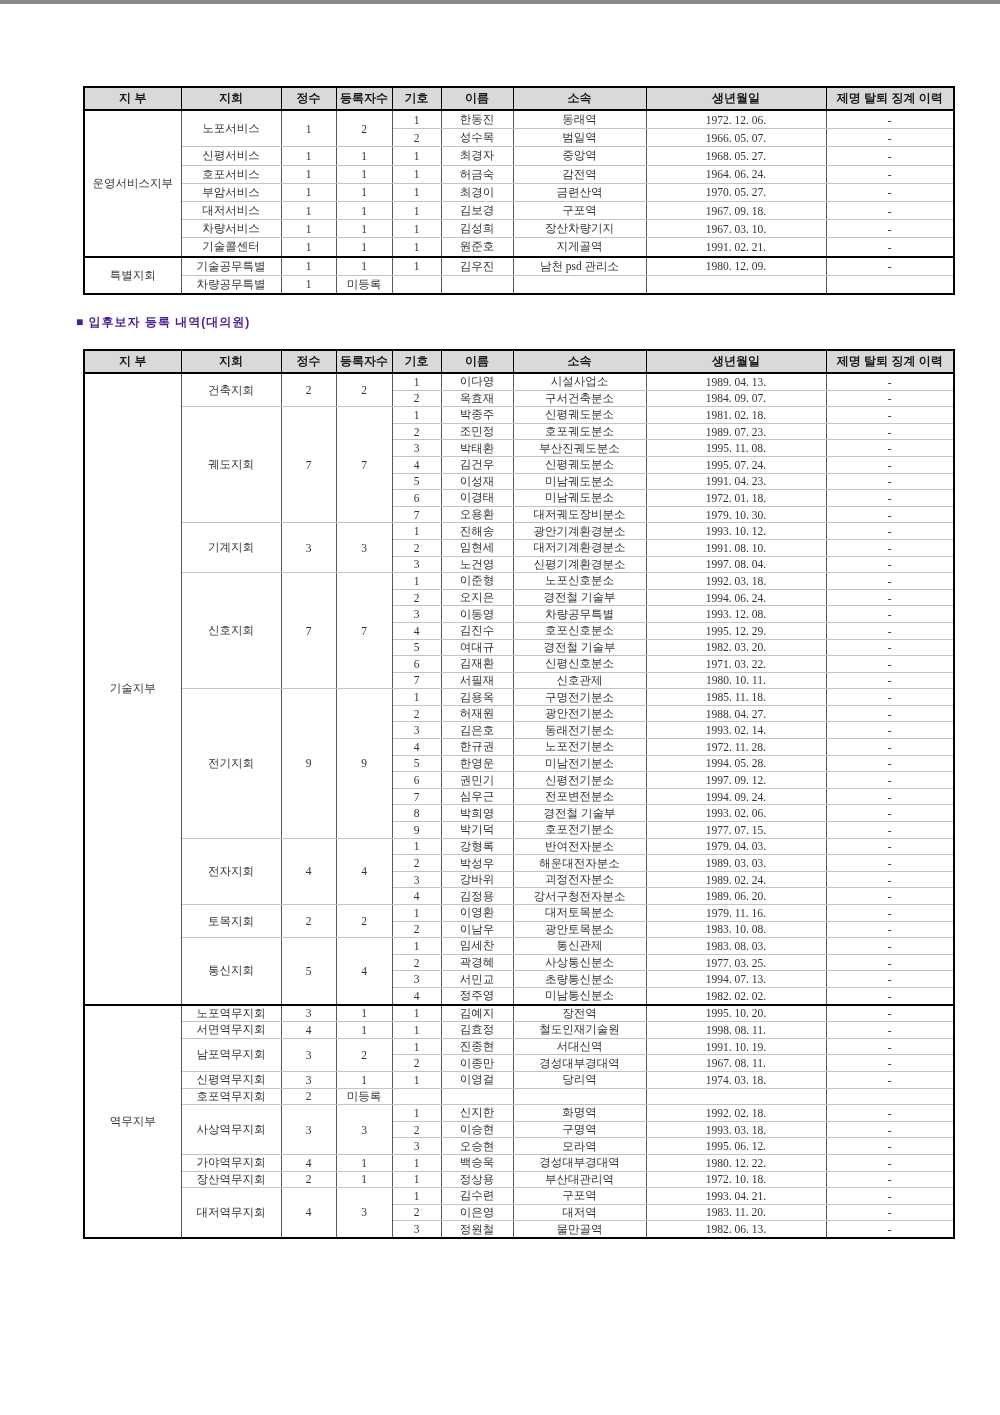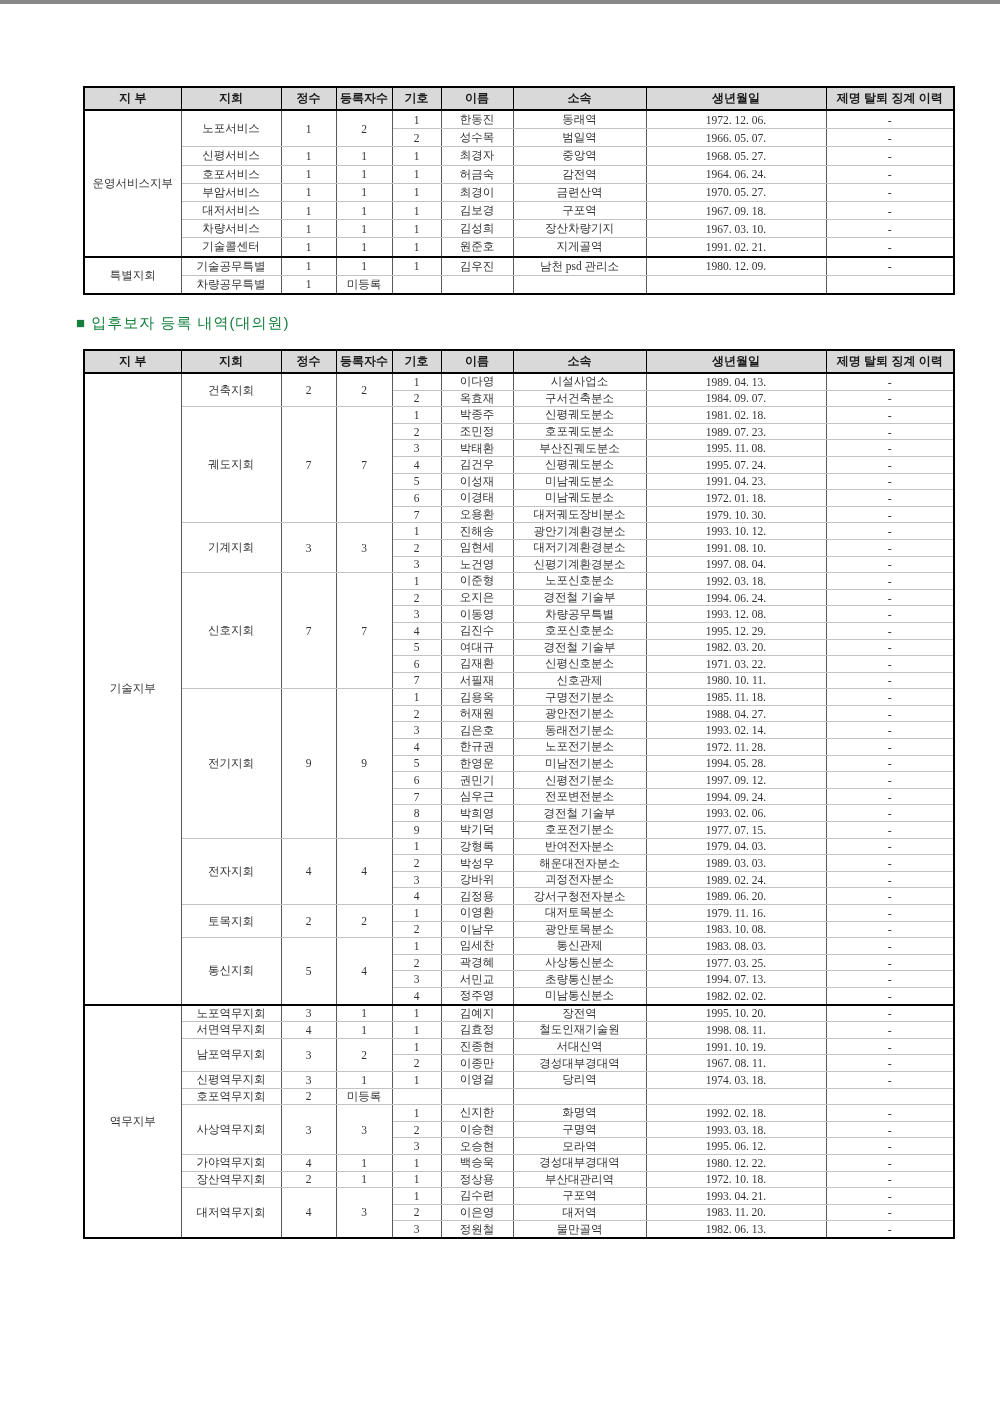--- a/index.html
+++ b/index.html
@@ -18,21 +18,21 @@
   .tbl td{border-left:1px solid #5a5a5a;border-right:1px solid #5a5a5a;
        border-top:1px solid #c3c3c3;border-bottom:1px solid #c3c3c3;
        font-size:11.5px;text-align:center;padding:0 2px;overflow:hidden;
        white-space:nowrap;color:#333;}
   .tbl-top td{height:17.2px;}
   .tbl-dae td{height:15.6px;}
   tr.group-start td{border-top:1px solid #5a5a5a;}
   tr.section-start td{border-top:2px solid #000;}
   .section-title{position:absolute;left:76px;top:310px;
        font-family:"Liberation Sans","DejaVu Sans",sans-serif;
-       font-weight:400;font-size:15px;letter-spacing:1px;color:#15803d;}
+       font-weight:700;font-size:12px;letter-spacing:1px;color:#4c1d95;}
 </style>
 </head>
 <body>
 
 <div class="page">
   <table class="tbl tbl-top">
       <colgroup>
         <col class="c0">
         <col class="c1">
         <col class="c2">

